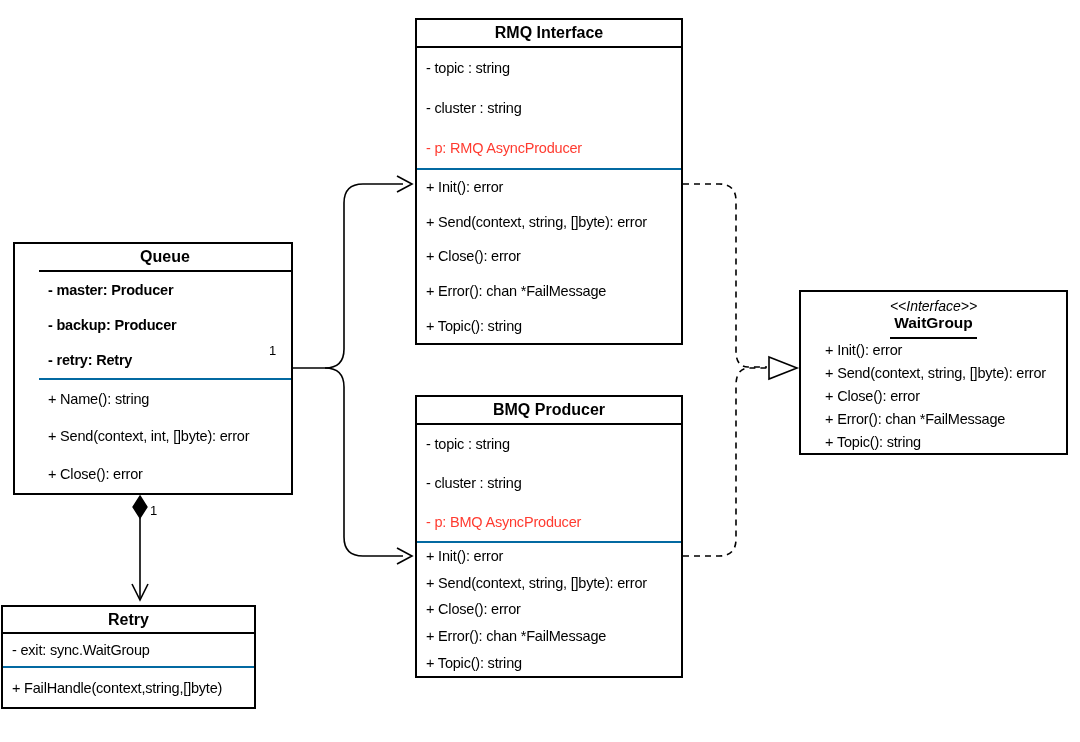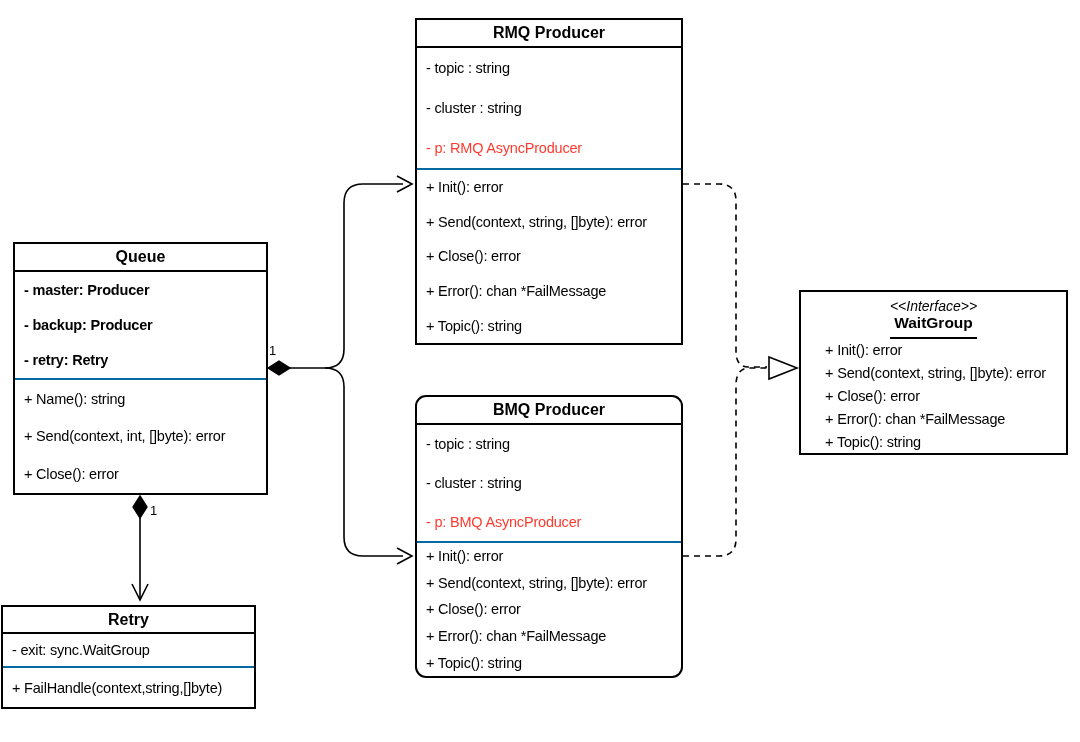--- a/index.html
+++ b/index.html
@@ -49,29 +49,29 @@
   .line {
     padding-left: 9px;
     padding-right: 4px;
     font-size: 14.5px;
     letter-spacing: -0.2px;
     white-space: nowrap;
   }
   .line.red { color: var(--highlight, #ff3b30); }
 
   
-  #box-queue { left: 13px;  top: 242px; width: 255px; height: 253px; }
+  #box-queue { left: 13px;  top: 242px; width: 280px; height: 253px; padding-left: 24px; }
   #box-queue .box-title { height: 28px; }
   #box-queue .attrs { height: 108px; font-weight: bold; }
 
   #box-rmq { left: 415px; top: 18px;  width: 268px; height: 327px; }
   #box-rmq .box-title { height: 28px; }
   #box-rmq .attrs { height: 122px; }
 
-  #box-bmq { left: 415px; top: 395px; width: 268px; height: 283px; border-radius: 11px; }
+  #box-bmq { left: 415px; top: 395px; width: 268px; height: 283px; }
   #box-bmq .box-title { height: 28px; }
   #box-bmq .attrs { height: 118px; }
 
   #box-iface { left: 799px; top: 290px; width: 269px; height: 165px; align-items: center; }
   #box-iface .box-title { height: 47px; }
   #box-iface .line { padding-left: 8px; }
 
   #box-retry { left: 1px; top: 605px; width: 255px; height: 104px; }
   #box-retry .box-title { height: 27px; }
   #box-retry .attrs { height: 34px; }
@@ -134,21 +134,21 @@
       <div class="line">- retry: Retry</div>
     </div>
     <div class="compartment fill">
       <div class="line">+ Name(): string</div>
       <div class="line">+ Send(context, int, []byte): error</div>
       <div class="line">+ Close(): error</div>
     </div>
   </div>
 
   <div class="class-box" id="box-rmq">
-    <div class="box-title">RMQ Producer</div>
+    <div class="box-title">RMQ Interface</div>
     <div class="compartment attrs divided">
       <div class="line">- topic : string</div>
       <div class="line">- cluster : string</div>
       <div class="line red">- p: RMQ AsyncProducer</div>
     </div>
     <div class="compartment fill">
       <div class="line">+ Init(): error</div>
       <div class="line">+ Send(context, string, []byte): error</div>
       <div class="line">+ Close(): error</div>
       <div class="line">+ Error(): chan *FailMessage</div>

